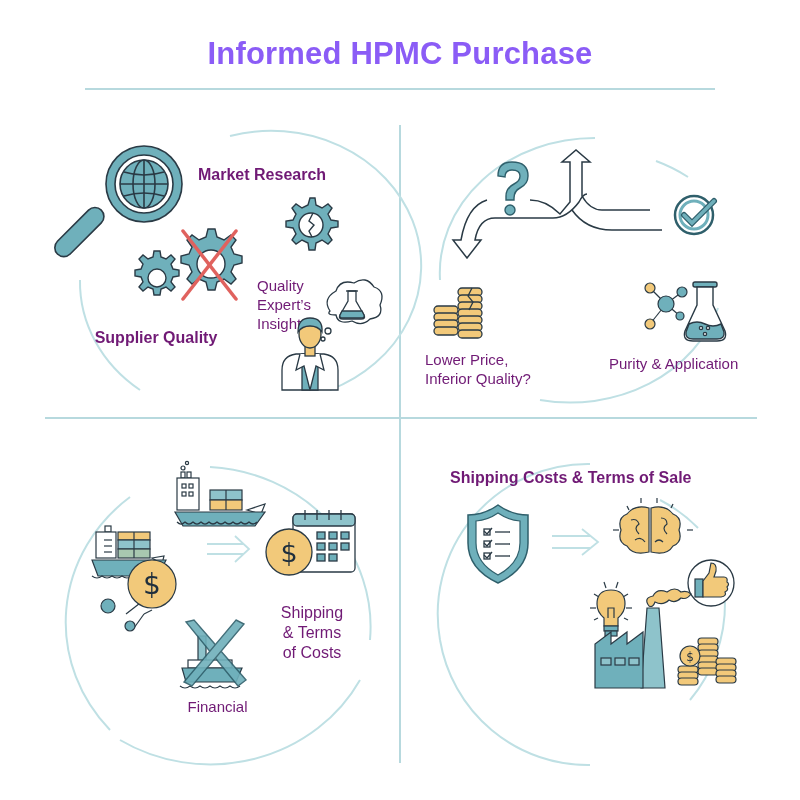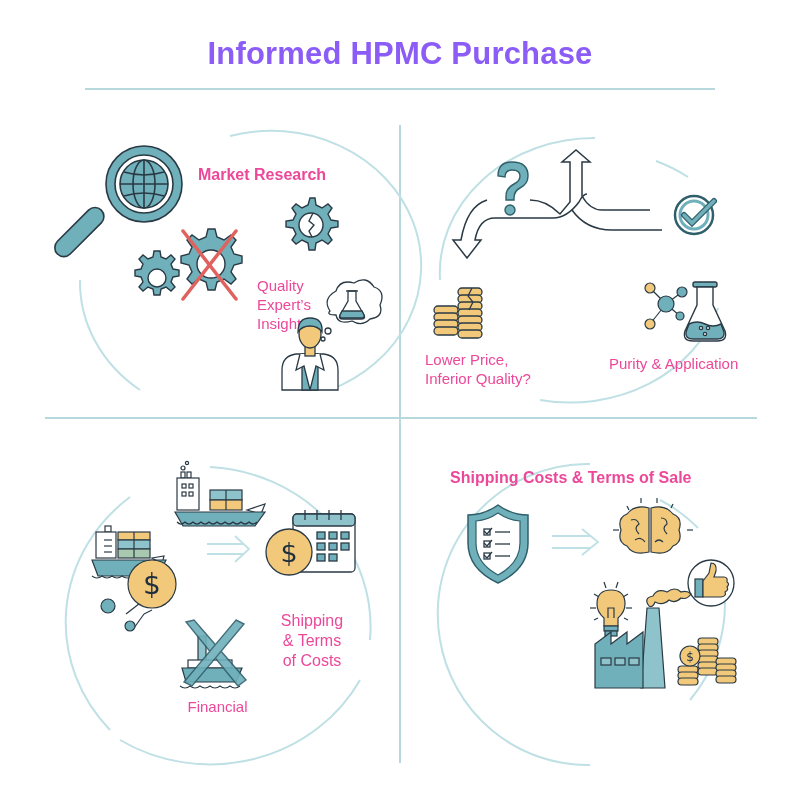--- a/index.html
+++ b/index.html
@@ -3,21 +3,21 @@
 <meta charset="utf-8">
 <style>
   html, body { margin:0; padding:0; background:#ffffff; }
   body { width:800px; height:800px; position:relative; overflow:hidden;
          font-family:"Liberation Sans", "DejaVu Sans", sans-serif; color:#23313d; }
   .abs { position:absolute; }
   .title { left:0; width:800px; top:36px; text-align:center; font-size:31px; font-weight:700;
            color:#8b5cf6; letter-spacing:0.2px; }
   .rule-h { height:2px; background:#b7d9de; }
   .rule-v { width:2px; background:#b7d9de; }
-  .lbl { font-size:15px; line-height:19px; color:#ec4899; white-space:nowrap; }
+  .lbl { font-size:15px; line-height:19px; color:#701a75; white-space:nowrap; }
   .lbl.b { font-weight:700; font-size:16px; line-height:22px; }
   .lbl.c { text-align:center; }
   svg { position:absolute; overflow:visible; }
 </style>
 </head>
 <body>
 
 <div class="abs title">Informed HPMC Purchase</div>
 <div class="abs rule-h" style="left:85px; top:88px; width:630px;"></div>
 <div class="abs rule-v" style="left:399px; top:125px; height:638px;"></div>
@@ -88,20 +88,21 @@
       <path d="M4,72 l0,-20 q0,-14 14,-16 l28,0 q14,2 14,16 l0,20z" fill="#ffffff"></path>
       <path d="M24,36 l16,0 0,36 -16,0z" fill="#6fb0bb"></path>
       <path d="M22,36 l-4,16 8,-4 6,24 6,-24 8,4 -4,-16" fill="#ffffff"></path>
       <rect x="27" y="26" width="10" height="12" fill="#f2c97a"></rect>
       <ellipse cx="32" cy="16" rx="11" ry="14" fill="#f2c97a"></ellipse>
       <path d="M20,14 q0,-14 12,-14 q13,0 12,14 q-4,-6 -12,-6 q-8,0 -12,6z" fill="#6fb0bb"></path>
     </g>
   </svg>
 
   <div class="abs lbl b c" style="left:88px; top:327px; width:136px;">
+    <div>Supplier Quality</div>
   </div>
 </div>
 
 <div>
   <svg style="left:0;top:0" width="800" height="800">
     <path d="M595,138 A155,135 0 0 0 440,280" fill="none" stroke="#bfe0e4" stroke-width="2"></path>
     <path d="M656,161 A155,135 0 0 1 688,177" fill="none" stroke="#bfe0e4" stroke-width="2"></path>
     <path d="M718,308 A155,135 0 0 1 540,400" fill="none" stroke="#bfe0e4" stroke-width="2"></path>
   </svg>
 
@@ -246,21 +247,21 @@
       <rect x="52" y="33" width="8" height="7" fill="#6fb0bb"></rect>
       <rect x="64" y="33" width="8" height="7" fill="#6fb0bb"></rect>
       <rect x="76" y="33" width="8" height="7" fill="#6fb0bb"></rect>
       <rect x="52" y="44" width="8" height="7" fill="#6fb0bb"></rect>
       <rect x="64" y="44" width="8" height="7" fill="#6fb0bb"></rect>
       <circle cx="24" cy="42" r="23" fill="#f2c97a"></circle>
     </g>
     <text x="24" y="52" text-anchor="middle" font-family="DejaVu Sans, sans-serif" font-size="27" fill="#1f2f3d">$</text>
   </svg>
 
-  <div class="abs lbl c" style="left:276px; top:603px; width:72px; line-height:20px; font-size:16px;margin-top:8px;">
+  <div class="abs lbl c" style="left:276px; top:603px; width:72px; line-height:20px; font-size:16px;">
     <div>Shipping</div>
     <div>&amp; Terms</div>
     <div>of Costs</div>
   </div>
 
   <svg style="left:178px;top:620px" width="74" height="72">
     <g stroke="#2a3a45" stroke-width="1.2">
       <path d="M20,16 l8,0 0,28 -8,0z" fill="#8ec3cb"></path>
       <rect x="10" y="40" width="44" height="8" fill="#ffffff"></rect>
       <path d="M4,48 l60,0 -6,14 -50,0z" fill="#6fb0bb"></path>

